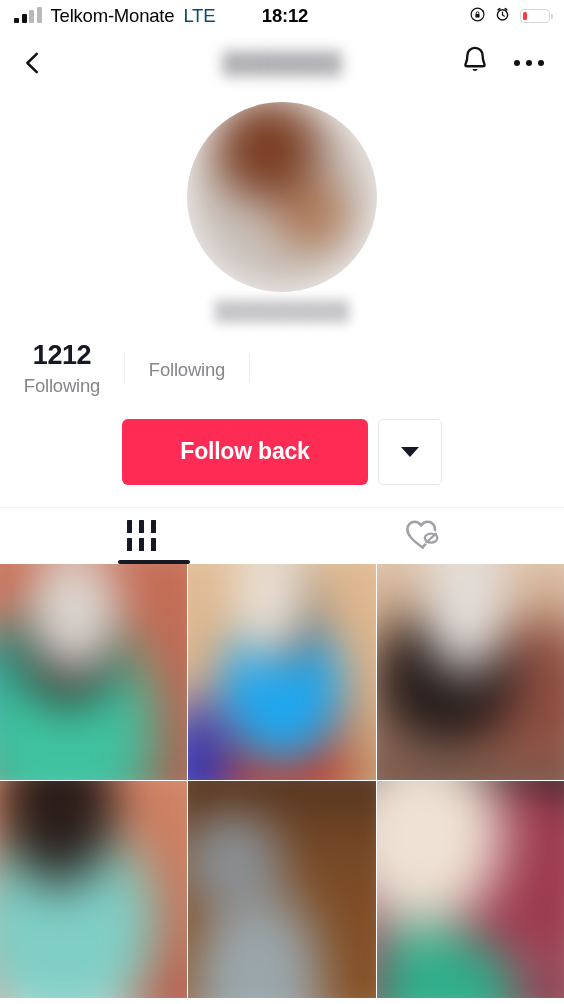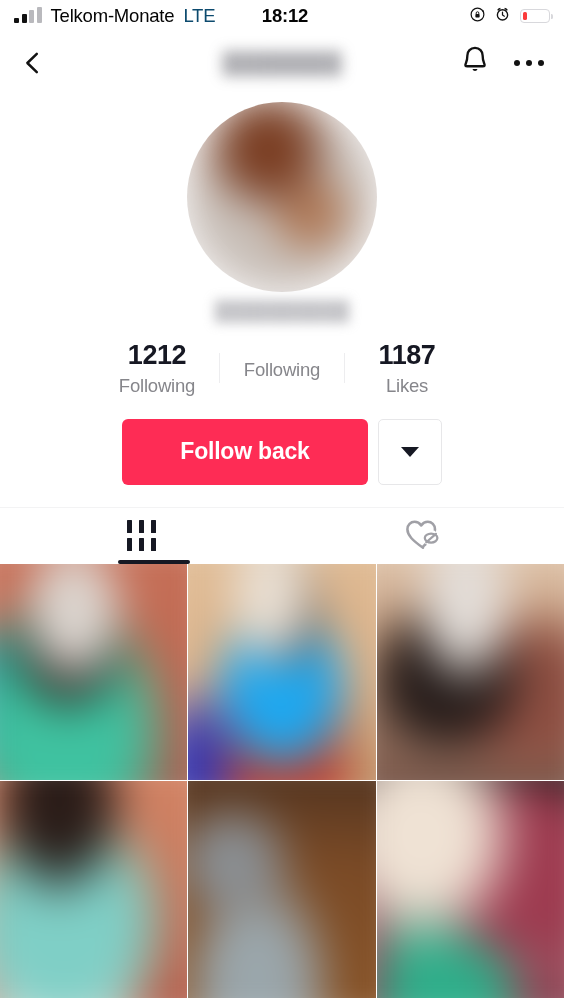--- a/index.html
+++ b/index.html
@@ -92,21 +92,21 @@
     margin-top:6px; height:26px;
     display:flex; align-items:center; justify-content:center;
   }
   .handle-blur span {
     color:#8c8c93; font-size:19px; font-weight:600;
     filter:blur(6px); opacity:.5;
   }
 
   
   .stats {
-    display:flex; align-items:center; justify-content:center;
+    display:flex; align-items:center; justify-content:flex-start;
     margin-top:16px;
   }
   .stat { width:124px; text-align:center; }
   .stat-num {
     font-size:27px; font-weight:bold; color:#161823;
     letter-spacing:-0.4px; line-height:1.18;
   }
   .stat-label {
     font-size:18.5px; color:#86868b; margin-top:3px; letter-spacing:-0.2px;
   }
@@ -268,24 +268,20 @@
     <div class="stats">
       <div class="stat">
         <div class="stat-num">1212</div>
         <div class="stat-label">Following</div>
       </div>
       <div class="stat-div"></div>
       <div class="stat">
         <div class="stat-label">Following</div>
       </div>
       <div class="stat-div"></div>
-      <div class="stat">
-        <div class="stat-num">1187</div>
-        <div class="stat-label">Likes</div>
-      </div>
     </div>
 
     <div class="actions">
       <button class="btn-follow">Follow back</button>
       <div class="btn-more">
         <span class="caret"></span>
       </div>
     </div>
   </div>
 

